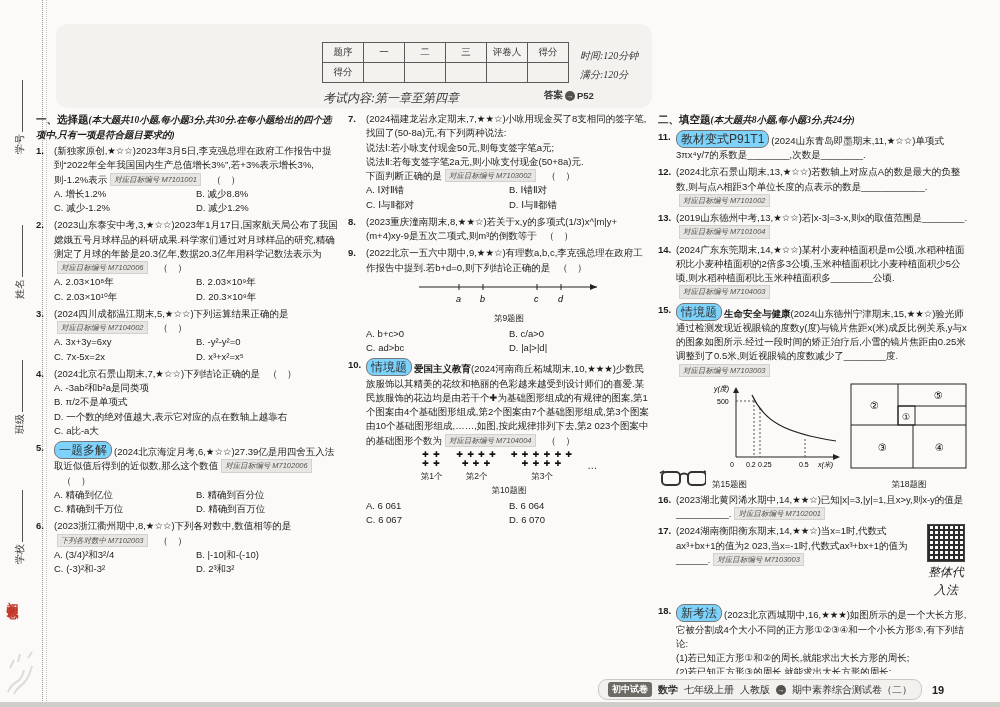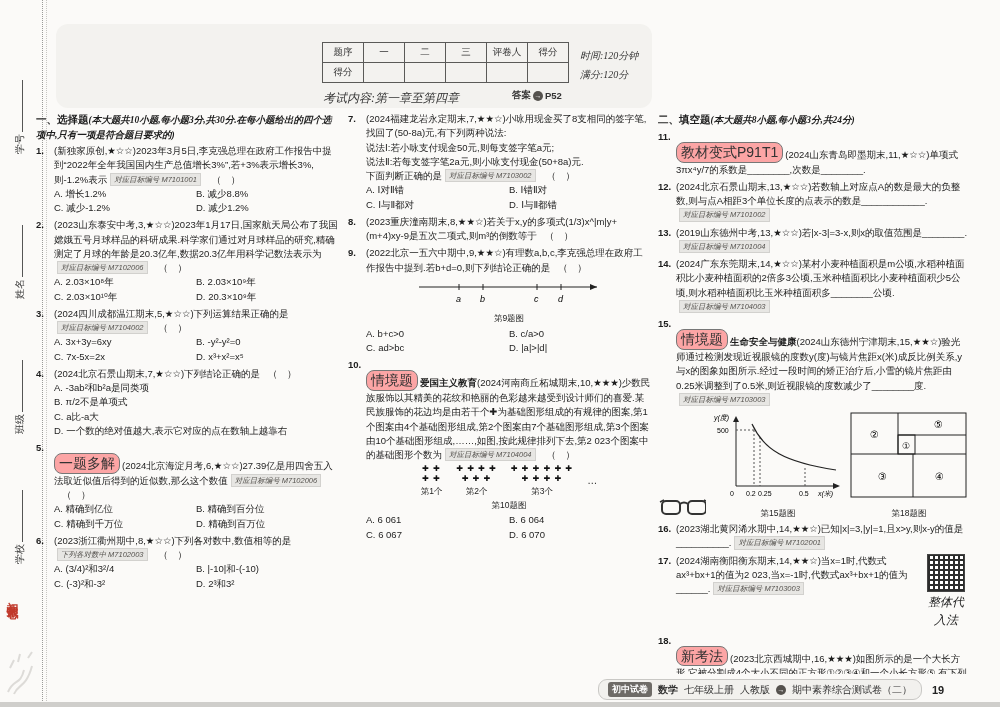--- a/index.html
+++ b/index.html
@@ -20,38 +20,38 @@
   
   .toppanel { position:absolute; left:56px; top:24px; width:596px; height:84px; background:#f3f2ef; border-radius:12px; }
   .banner { position:absolute; left:62px; top:29px; width:252px; height:74px; background:#e0dfdc; border-radius:16px; }
   .banner-title { position:absolute; left:86px; top:8px; width:160px; text-align:center; font-weight:bold; color:#1c1c1c; }
   .banner-title .t1 { font-size:16px; letter-spacing:2px; }
   .banner-title .t2 { font-size:15px; margin-top:4px; letter-spacing:1px; }
   .score-table { position:absolute; left:322px; top:42px; border-collapse:collapse; table-layout:fixed; }
   .score-table td { border:1px solid #5a5a58; width:41px; height:20px; text-align:center; font-size:9.5px; color:#333; }
   .tinfo { position:absolute; left:580px; top:46px; font-size:10px; font-style:italic; font-family:"Liberation Serif",serif; color:#333; line-height:1.9; white-space:nowrap; }
   .scope { position:absolute; left:323px; top:90px; font-size:12px; font-style:italic; font-family:"Liberation Serif",serif; color:#333; }
-  .ansrow { position:absolute; left:512px; top:89px; font-size:9.5px; font-weight:bold; color:#333; display:flex; align-items:center; gap:2px; }
+  .ansrow { position:absolute; left:544px; top:89px; font-size:9.5px; font-weight:bold; color:#333; display:flex; align-items:center; gap:2px; }
   .ans-icon { display:inline-block; width:10px; height:10px; border-radius:50%; background:#55524e; color:#fff; font-size:7px; line-height:10px; text-align:center; }
 
   
   .col { position:absolute; top:112px; height:562px; overflow:hidden; font-size:9.5px; line-height:1.5; color:#1d1d1d; }
   .col1 { left:36px;  width:302px; }
   .col2 { left:348px; width:304px; }
   .col3 { left:658px; width:310px; }
 
   .sech { font-weight:bold; margin-bottom:2px; }
   .sech .st { font-size:10.5px; }
   .sech .sd { font-style:italic; font-family:"Liberation Serif",serif; font-size:9.5px; }
 
   .prob { display:flex; margin-bottom:3px; }
   .pn { flex:none; width:18px; font-weight:bold; }
   .pb { flex:1; }
   .ptxt { white-space:pre-line; }
-  .tagbox { display:inline-block; border:1px solid #777; border-radius:8px; padding:0 4px; font-size:14px; line-height:1.35; color:#333; margin-right:2px; vertical-align:1px; background:#fca5a5;margin-top:12px; }
+  .tagbox { display:inline-block; border:1px solid #777; border-radius:8px; padding:0 4px; font-size:12px; line-height:1.35; color:#333; margin-right:2px; vertical-align:1px; background:#7dd3fc; }
   .tag2 { font-weight:bold; }
   .code { display:inline-block; background:#e7e6e3; border:1px solid #d2d1ce; color:#55524e; font-size:7.5px; font-style:italic; padding:0 3px; margin:0 3px; vertical-align:1px; white-space:nowrap; }
   .bracket { margin-left:8px; white-space:nowrap; }
   .opts { display:flex; flex-wrap:wrap; }
   .opt { width:50%; }
   .optw { width:100%; }
 
   .figwrap { text-align:center; margin:2px 0; }
   .figcap { font-size:8.5px; color:#222; margin-top:1px; }
   .clusters { display:flex; justify-content:center; align-items:flex-end; gap:14px; }
@@ -174,22 +174,22 @@
       </div>
     </div>
 
     <div class="prob">
       <span class="pn">4.</span>
       <div class="pb">
         <span class="ptxt">(2024北京石景山期末,7,★☆☆)下列结论正确的是</span><span class="bracket">（　）</span>
         <div class="opts">
           <span class="optw">A. -3ab²和b²a是同类项</span>
           <span class="optw">B. π/2不是单项式</span>
+          <span class="optw">D. 一个数的绝对值越大,表示它对应的点在数轴上越靠右</span>
           <span class="optw">C. a比-a大</span>
-          <span class="optw">D. 一个数的绝对值越大,表示它对应的点在数轴上越靠右</span>
         </div>
       </div>
     </div>
 
     <div class="prob">
       <span class="pn">5.</span>
       <div class="pb">
         <span class="tagbox">一题多解</span><span class="ptxt">(2024北京海淀月考,6,★☆☆)27.39亿是用四舍五入法取近似值后得到的近似数,那么这个数值</span><span class="code">对应目标编号 M7102006</span><span class="bracket">（　）</span>
         <div class="opts">
           <span class="opt">A. 精确到亿位</span>
@@ -341,21 +341,21 @@
       </div>
     </div>
 
     <div class="figrow15">
       <svg width="52" height="26">
         <path d="M2,8 L6,6 M50,8 L46,6" stroke="#333" stroke-width="1.5" fill="none"></path>
         <rect x="4" y="7" width="18" height="13" rx="4" fill="none" stroke="#333" stroke-width="2"></rect>
         <rect x="30" y="7" width="18" height="13" rx="4" fill="none" stroke="#333" stroke-width="2"></rect>
         <path d="M22,10 Q26,7 30,10" stroke="#333" stroke-width="2" fill="none"></path>
       </svg>
-      <div style="text-align:center;">
+      <div style="text-align:left;">
         <svg width="132" height="92">
           <line x1="24" y1="8" x2="24" y2="76" stroke="#222"></line>
           <polygon points="24,6 21,12 27,12" fill="#222"></polygon>
           <line x1="24" y1="76" x2="126" y2="76" stroke="#222"></line>
           <polygon points="128,76 121,73 121,79" fill="#222"></polygon>
           <text x="2" y="10" font-size="7" font-style="italic">y(度)</text>
           <text x="5" y="23" font-size="7">500</text>
           <line x1="24" y1="20" x2="42" y2="20" stroke="#555" stroke-dasharray="2,2"></line>
           <line x1="42" y1="20" x2="42" y2="76" stroke="#555" stroke-dasharray="2,2"></line>
           <line x1="48" y1="27" x2="48" y2="76" stroke="#555" stroke-dasharray="2,2"></line>

